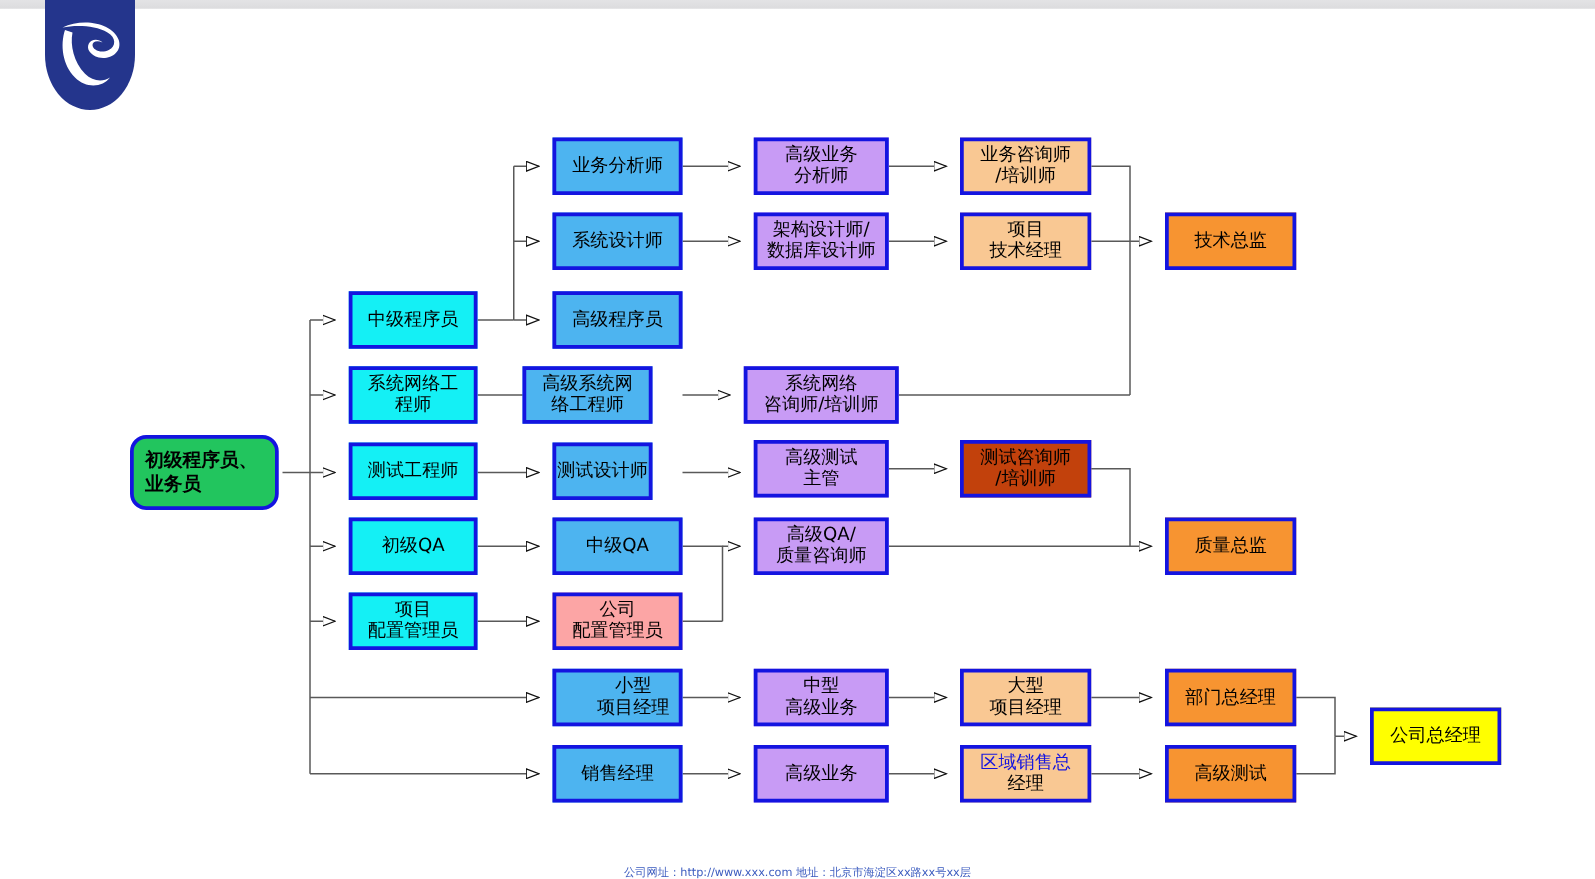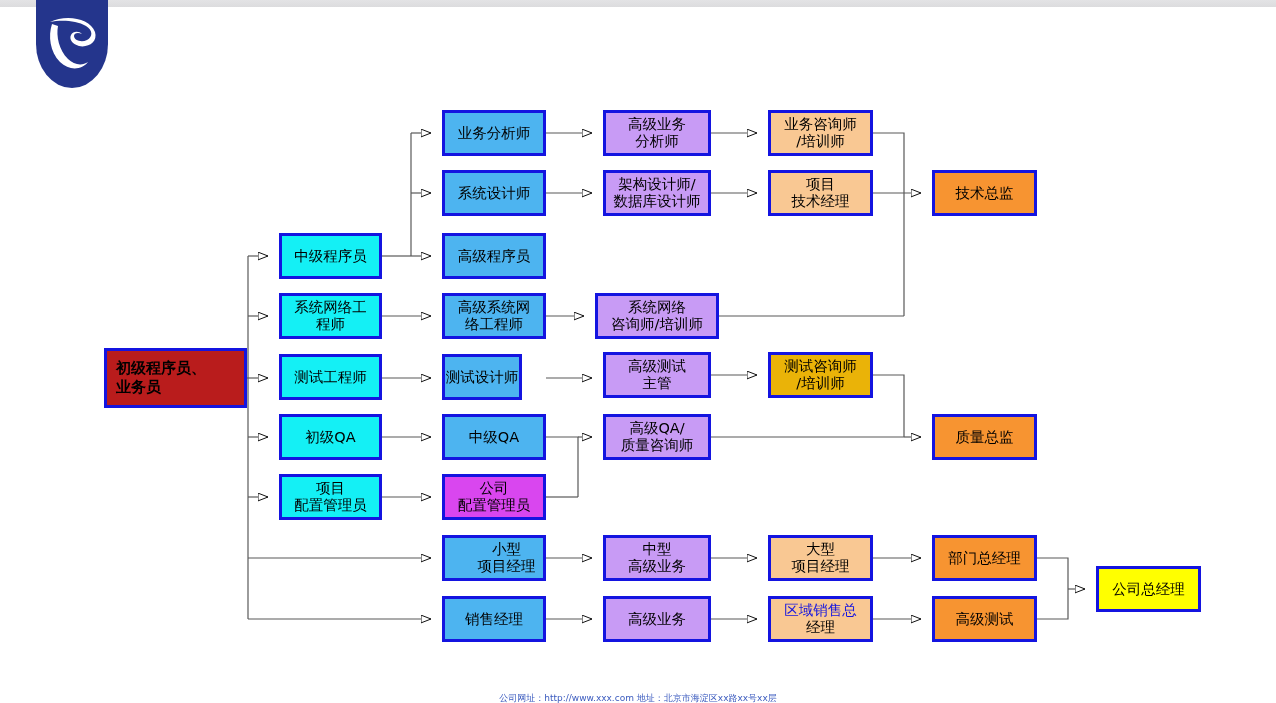--- a/index.html
+++ b/index.html
@@ -167,37 +167,37 @@
       <path d="M873,558 L921,558" marker-end="url(#ah)"></path>
       <path d="M873,619 L921,619" marker-end="url(#ah)"></path>
 
       <path d="M1037,558 L1068,558 L1068,589"></path>
       <path d="M1037,619 L1068,619 L1068,589"></path>
       <path d="M1068,589 L1085,589" marker-end="url(#ah)"></path>
     </g>
   </svg>
 
   <div id="nodes">
-      <div class="node-box start" style="left: 104px; top: 348px; width: 143px; height: 60px; background: #b91c1c; border-color: rgb(20, 20, 224);"><span style="white-space: pre-line;">初级程序员、
+      <div class="node-box start" style="left: 104px; top: 348px; width: 119px; height: 60px; background: #22c55e; border-color: rgb(20, 20, 224); border-radius: 13px;"><span style="white-space: pre-line;">初级程序员、
 业务员</span></div>
       <div class="node-box" style="left: 279px; top: 233px; width: 103px; height: 46px; background: rgb(20, 240, 245); border-color: rgb(20, 20, 224);"><span style="white-space: pre-line;">中级程序员</span></div>
       <div class="node-box" style="left: 279px; top: 293px; width: 103px; height: 46px; background: rgb(20, 240, 245); border-color: rgb(20, 20, 224);"><span style="white-space: pre-line;">系统网络工
 程师</span></div>
       <div class="node-box" style="left: 279px; top: 354px; width: 103px; height: 46px; background: rgb(20, 240, 245); border-color: rgb(20, 20, 224);"><span style="white-space: pre-line;">测试工程师</span></div>
       <div class="node-box" style="left: 279px; top: 414px; width: 103px; height: 46px; background: rgb(20, 240, 245); border-color: rgb(20, 20, 224);"><span style="white-space: pre-line;">初级QA</span></div>
       <div class="node-box" style="left: 279px; top: 474px; width: 103px; height: 46px; background: rgb(20, 240, 245); border-color: rgb(20, 20, 224);"><span style="white-space: pre-line;">项目
 配置管理员</span></div>
       <div class="node-box" style="left: 442px; top: 110px; width: 104px; height: 46px; background: rgb(77, 180, 240); border-color: rgb(20, 20, 224);"><span style="white-space: pre-line;">业务分析师</span></div>
       <div class="node-box" style="left: 442px; top: 170px; width: 104px; height: 46px; background: rgb(77, 180, 240); border-color: rgb(20, 20, 224);"><span style="white-space: pre-line;">系统设计师</span></div>
       <div class="node-box" style="left: 442px; top: 233px; width: 104px; height: 46px; background: rgb(77, 180, 240); border-color: rgb(20, 20, 224);"><span style="white-space: pre-line;">高级程序员</span></div>
-      <div class="node-box" style="left: 442px; top: 293px; width: 104px; height: 46px; background: rgb(77, 180, 240); border-color: rgb(20, 20, 224);"><span style="white-space: pre-line;">高级系统网
+      <div class="node-box" style="left: 418px; top: 293px; width: 104px; height: 46px; background: rgb(77, 180, 240); border-color: rgb(20, 20, 224);"><span style="white-space: pre-line;">高级系统网
 络工程师</span></div>
       <div class="node-box" style="left: 442px; top: 354px; width: 80px; height: 46px; background: rgb(77, 180, 240); border-color: rgb(20, 20, 224);"><span style="white-space: pre-line;">测试设计师</span></div>
       <div class="node-box" style="left: 442px; top: 414px; width: 104px; height: 46px; background: rgb(77, 180, 240); border-color: rgb(20, 20, 224);"><span style="white-space: pre-line;">中级QA</span></div>
-      <div class="node-box" style="left: 442px; top: 474px; width: 104px; height: 46px; background: #d946ef; border-color: rgb(20, 20, 224);"><span style="white-space: pre-line;">公司
+      <div class="node-box" style="left: 442px; top: 474px; width: 104px; height: 46px; background: #fca5a5; border-color: rgb(20, 20, 224);"><span style="white-space: pre-line;">公司
 配置管理员</span></div>
       <div class="node-box" style="left: 442px; top: 535px; width: 104px; height: 46px; background: rgb(77, 180, 240); border-color: rgb(20, 20, 224); padding-left: 25px;"><span style="white-space: pre-line;">小型
 项目经理</span></div>
       <div class="node-box" style="left: 442px; top: 596px; width: 104px; height: 46px; background: rgb(77, 180, 240); border-color: rgb(20, 20, 224);"><span style="white-space: pre-line;">销售经理</span></div>
       <div class="node-box" style="left: 603px; top: 110px; width: 108px; height: 46px; background: rgb(200, 155, 245); border-color: rgb(20, 20, 224);"><span style="white-space: pre-line;">高级业务
 分析师</span></div>
       <div class="node-box" style="left: 603px; top: 170px; width: 108px; height: 46px; background: rgb(200, 155, 245); border-color: rgb(20, 20, 224);"><span style="white-space: pre-line;">架构设计师/
 数据库设计师</span></div>
       <div class="node-box" style="left: 595px; top: 293px; width: 124px; height: 46px; background: rgb(200, 155, 245); border-color: rgb(20, 20, 224);"><span style="white-space: pre-line;">系统网络
 咨询师/培训师</span></div>
@@ -205,21 +205,21 @@
 主管</span></div>
       <div class="node-box" style="left: 603px; top: 414px; width: 108px; height: 46px; background: rgb(200, 155, 245); border-color: rgb(20, 20, 224);"><span style="white-space: pre-line;">高级QA/
 质量咨询师</span></div>
       <div class="node-box" style="left: 603px; top: 535px; width: 108px; height: 46px; background: rgb(200, 155, 245); border-color: rgb(20, 20, 224);"><span style="white-space: pre-line;">中型
 高级业务</span></div>
       <div class="node-box" style="left: 603px; top: 596px; width: 108px; height: 46px; background: rgb(200, 155, 245); border-color: rgb(20, 20, 224);"><span style="white-space: pre-line;">高级业务</span></div>
       <div class="node-box" style="left: 768px; top: 110px; width: 105px; height: 46px; background: rgb(249, 200, 147); border-color: rgb(20, 20, 224);"><span style="white-space: pre-line;">业务咨询师
 /培训师</span></div>
       <div class="node-box" style="left: 768px; top: 170px; width: 105px; height: 46px; background: rgb(249, 200, 147); border-color: rgb(20, 20, 224);"><span style="white-space: pre-line;">项目
 技术经理</span></div>
-      <div class="node-box" style="left: 768px; top: 352px; width: 105px; height: 46px; background: #eab308; border-color: rgb(20, 20, 224);"><span style="white-space: pre-line;">测试咨询师
+      <div class="node-box" style="left: 768px; top: 352px; width: 105px; height: 46px; background: #c2410c; border-color: rgb(20, 20, 224);"><span style="white-space: pre-line;">测试咨询师
 /培训师</span></div>
       <div class="node-box" style="left: 768px; top: 535px; width: 105px; height: 46px; background: rgb(249, 200, 147); border-color: rgb(20, 20, 224);"><span style="white-space: pre-line;">大型
 项目经理</span></div>
       <div class="node-box" style="left: 768px; top: 596px; width: 105px; height: 46px; background: rgb(249, 200, 147); border-color: rgb(20, 20, 224);"><span><span class="blue-text" style="color: rgb(20, 20, 224);">区域销售总</span><br><span>经理</span></span></div>
       <div class="node-box" style="left: 932px; top: 170px; width: 105px; height: 46px; background: rgb(247, 148, 49); border-color: rgb(20, 20, 224);"><span style="white-space: pre-line;">技术总监</span></div>
       <div class="node-box" style="left: 932px; top: 414px; width: 105px; height: 46px; background: rgb(247, 148, 49); border-color: rgb(20, 20, 224);"><span style="white-space: pre-line;">质量总监</span></div>
       <div class="node-box" style="left: 932px; top: 535px; width: 105px; height: 46px; background: rgb(247, 148, 49); border-color: rgb(20, 20, 224);"><span style="white-space: pre-line;">部门总经理</span></div>
       <div class="node-box" style="left: 932px; top: 596px; width: 105px; height: 46px; background: rgb(247, 148, 49); border-color: rgb(20, 20, 224);"><span style="white-space: pre-line;">高级测试</span></div>
       <div class="node-box" style="left: 1096px; top: 566px; width: 105px; height: 46px; background: rgb(255, 255, 0); border-color: rgb(20, 20, 224);"><span style="white-space: pre-line;">公司总经理</span></div>
     </div>

